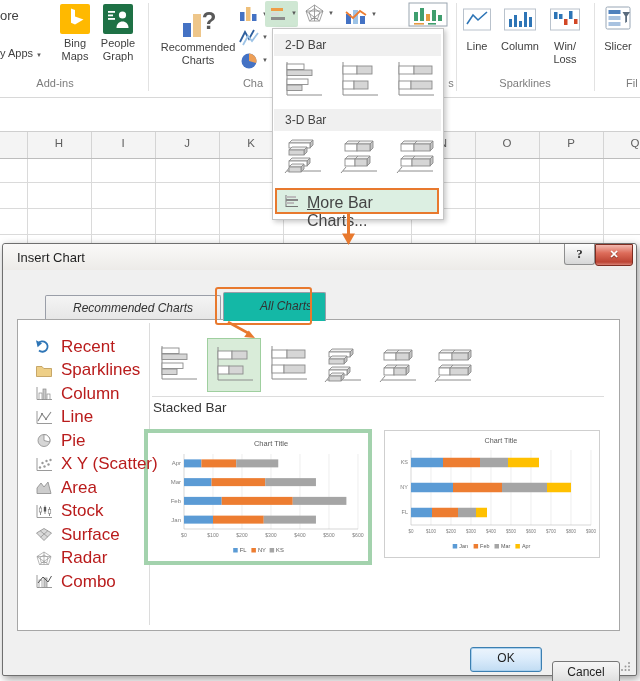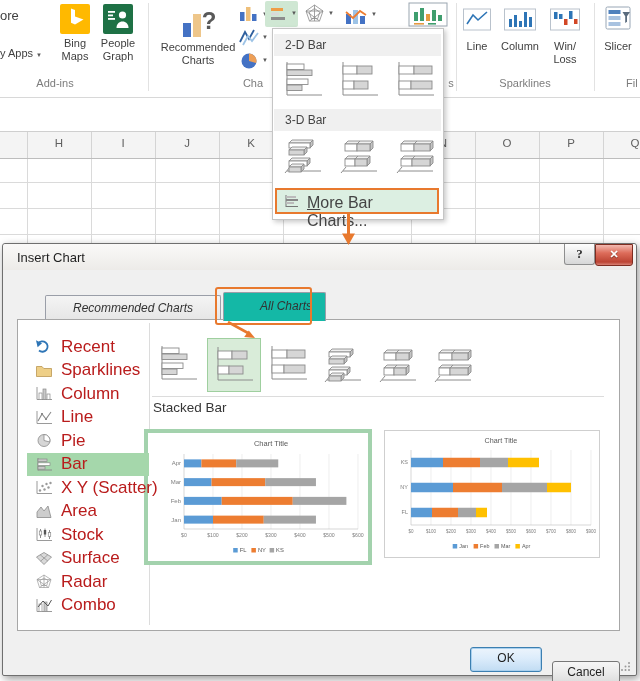--- a/index.html
+++ b/index.html
@@ -434,31 +434,20 @@
         </div>
         <div class="siderow">
           <span class="sicon">
             <svg width="18" height="15" viewBox="0 0 18 15">
               <circle cx="9" cy="7.5" r="6" fill="#d6d6d6" stroke="#8a8a8a" stroke-width="0.8"></circle>
               <path d="M9 7.5 V1.5 A6 6 0 0 1 14.8 9 Z" fill="#fff" stroke="#8a8a8a" stroke-width="0.8"></path>
             </svg>
           </span>
           <span class="slabel">Pie</span>
         </div>
-        <div class="siderow sel">
-          <span class="sicon">
-            <svg width="18" height="15" viewBox="0 0 18 15">
-              <path d="M3 1 V13.5 M3 13 H17" stroke="#8a8a8a" fill="none"></path>
-              <rect x="3" y="2" width="9" height="2.6" fill="#c9c9c9" stroke="#8a8a8a" stroke-width="0.7"></rect>
-              <rect x="3" y="5.8" width="12" height="2.6" fill="#fff" stroke="#8a8a8a" stroke-width="0.7"></rect>
-              <rect x="3" y="9.6" width="7" height="2.6" fill="#c9c9c9" stroke="#8a8a8a" stroke-width="0.7"></rect>
-            </svg>
-          </span>
-          <span class="slabel">Bar</span>
-        </div>
         <div class="siderow">
           <span class="sicon">
             <svg width="18" height="15" viewBox="0 0 18 15">
               <path d="M2 1 V13.5 H17" stroke="#9a9a9a" fill="none"></path>
               <g fill="#9a9a9a">
                 <circle cx="5" cy="10.5" r="1.2"></circle>
                 <circle cx="7.5" cy="6" r="1.2"></circle>
                 <circle cx="9.5" cy="9.5" r="1.2"></circle>
                 <circle cx="11.5" cy="4" r="1.2"></circle>
                 <circle cx="13.5" cy="7.5" r="1.2"></circle>

